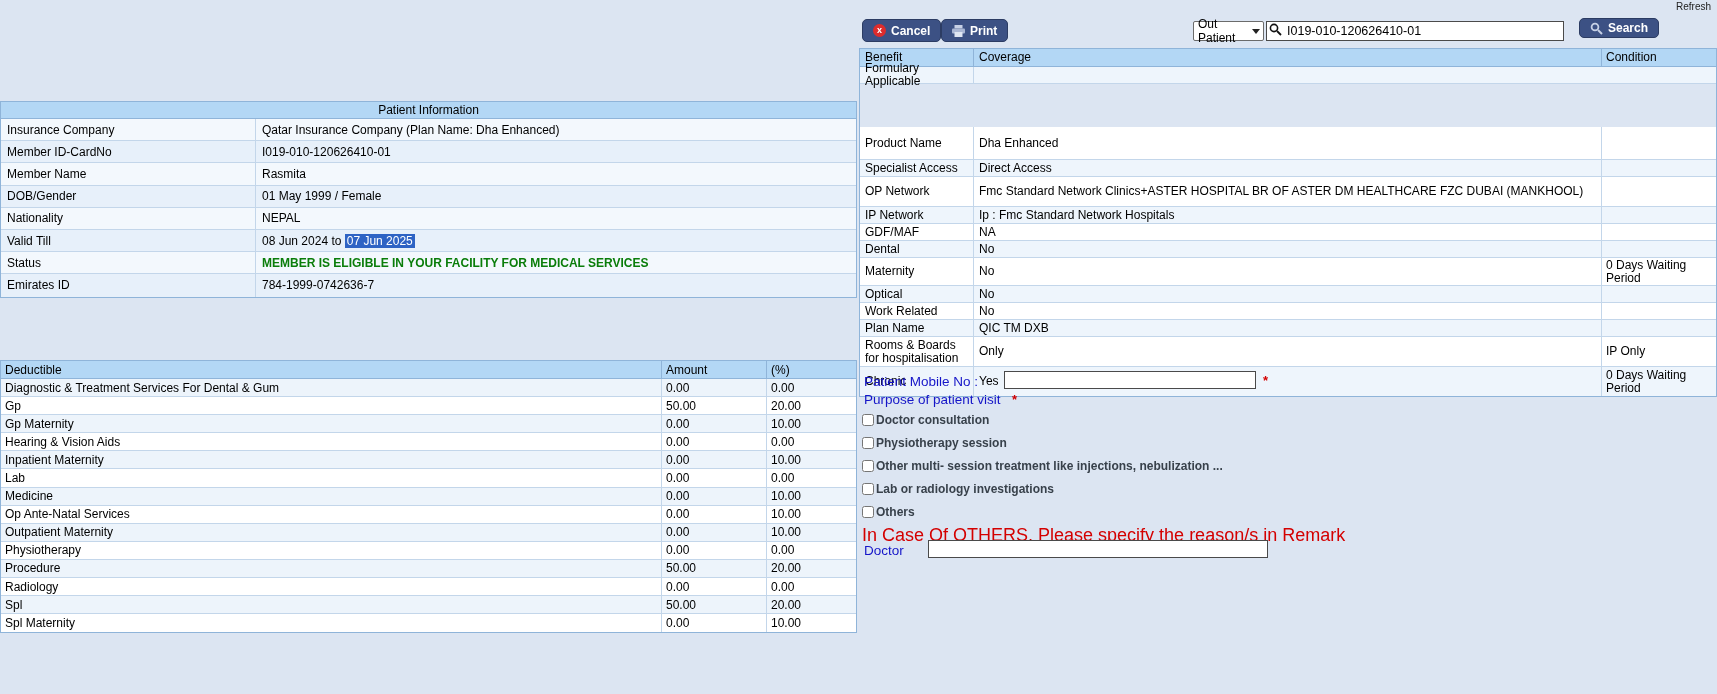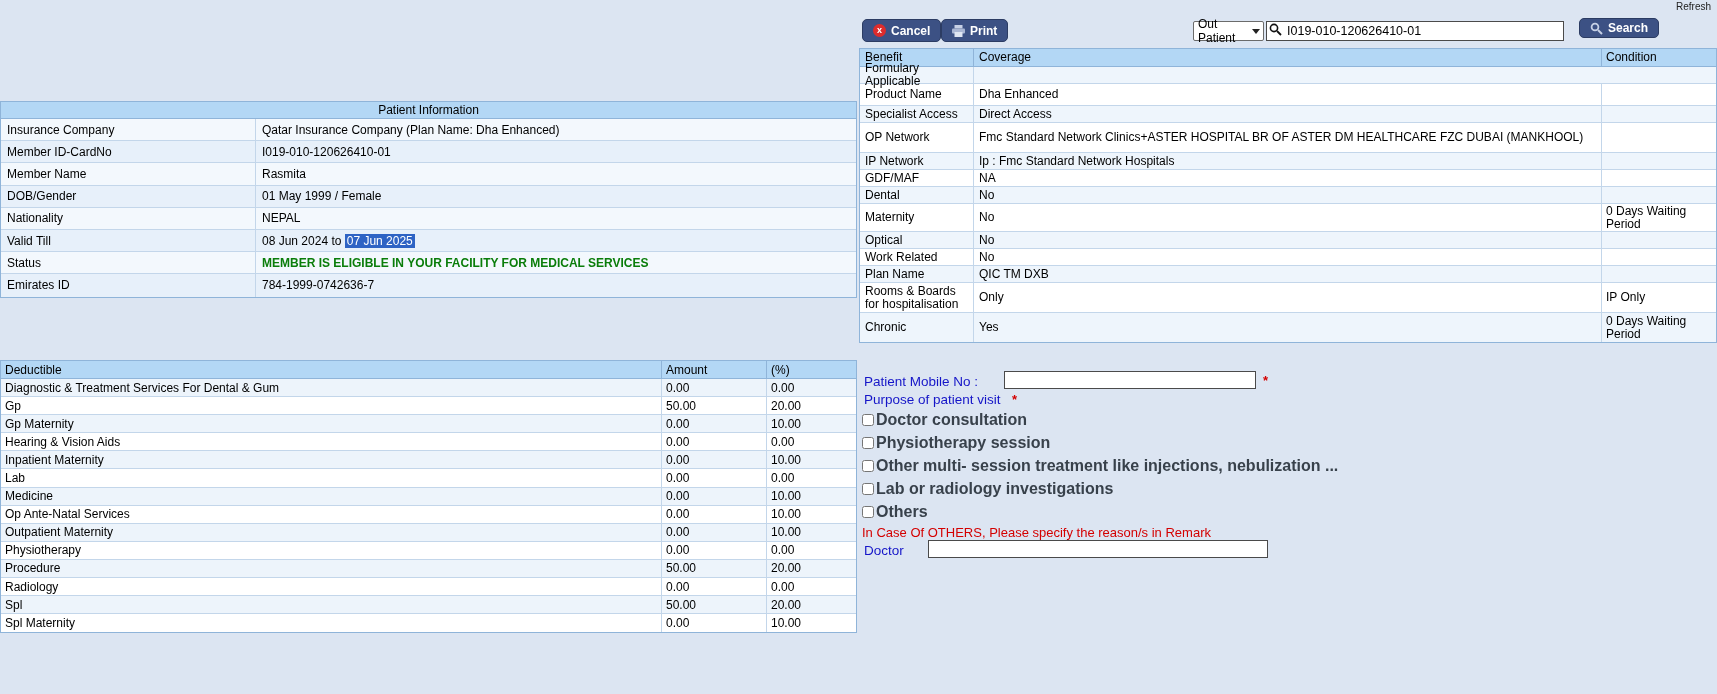--- a/index.html
+++ b/index.html
@@ -61,21 +61,21 @@
     background:#fff; font-size:12.5px; padding:0 4px 0 20px; font-family:"Liberation Sans",sans-serif; }
   .mag { position:absolute; left:1269px; top:23px; }
 
   
   .blue-lab { color:#1515c8; font-size:13.5px; }
   .red { color:#d40000; }
   .req { color:#d40000; font-weight:bold; font-size:13px; }
   .purpose-wrap { left:862px; top:408px; }
   .purpose-row { height:23px; display:flex; align-items:center; }
   .purpose-row input { width:12px; height:12px; margin:0 2px 0 0; }
-  .purpose-row span { font-size:16px; font-weight:bold; color:#38414b; }
+  .purpose-row span { font-size:12px; font-weight:bold; color:#38414b; }
   .txt-input { position:absolute; background:#fff; border:1px solid #4a4a4a; font-size:12.5px; padding:0 3px; font-family:"Liberation Sans",sans-serif; }
 </style>
 </head>
 <body>
 
 <div class="abs refresh">Refresh</div>
 
 <div class="btn" style="left:862px; top:19px;">
   <span class="cancel-ico">x</span>
   <span>Cancel</span>
@@ -228,21 +228,21 @@
 <div class="abs ben-table">
   <div class="ben-row ben-head">
     <span class="ben-c1">Benefit</span>
     <span class="ben-c2">Coverage</span>
     <span class="ben-c3">Condition</span>
   </div>
   <div class="ben-row" style="height:17px;">
     <span class="ben-c1">Formulary Applicable</span>
     <span class="ben-c3"></span>
   </div>
-  <div class="ben-row" style="height:22px;">
+  <div class="ben-row" style="height:33px;margin-top:43px;">
     <span class="ben-c1">Product Name</span>
     <span class="ben-c2">Dha Enhanced</span>
     <span class="ben-c3"></span>
   </div>
   <div class="ben-row" style="height:17px;">
     <span class="ben-c1">Specialist Access</span>
     <span class="ben-c2">Direct Access</span>
     <span class="ben-c3"></span>
   </div>
   <div class="ben-row" style="height:30px;">
@@ -320,16 +320,16 @@
   <div class="purpose-row">
     <input type="checkbox" style="">
     <span>Lab or radiology investigations</span>
   </div>
   <div class="purpose-row">
     <input type="checkbox" style="">
     <span>Others</span>
   </div>
 </div>
 
-<div class="abs red" style="left:862px; top:525px; font-size:13px;">In Case Of OTHERS, Please specify the reason/s in Remark</div>
+<div class="abs red" style="left:862px; top:525px; font-size:18px;">In Case Of OTHERS, Please specify the reason/s in Remark</div>
 
 <div class="abs blue-lab" style="left:864px; top:543px;">Doctor</div>
 <input class="txt-input" style="left: 928px; top: 540px; width: 340px; height: 18px;" value="">
 
 </body></html>

